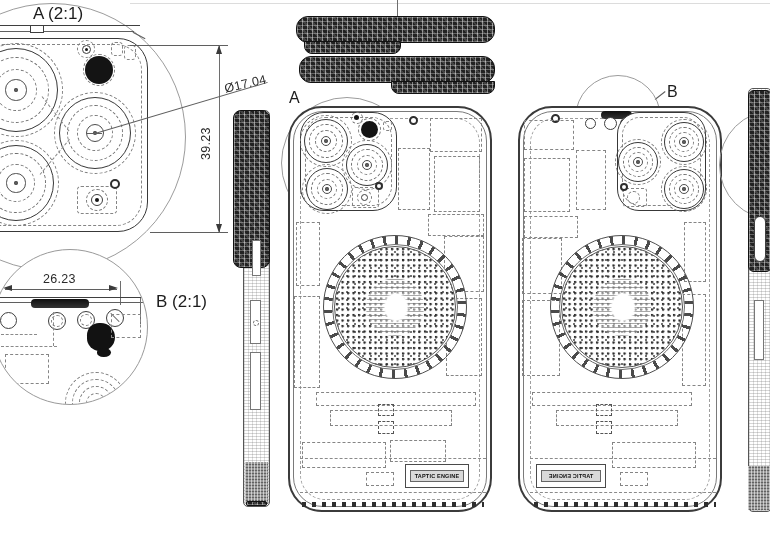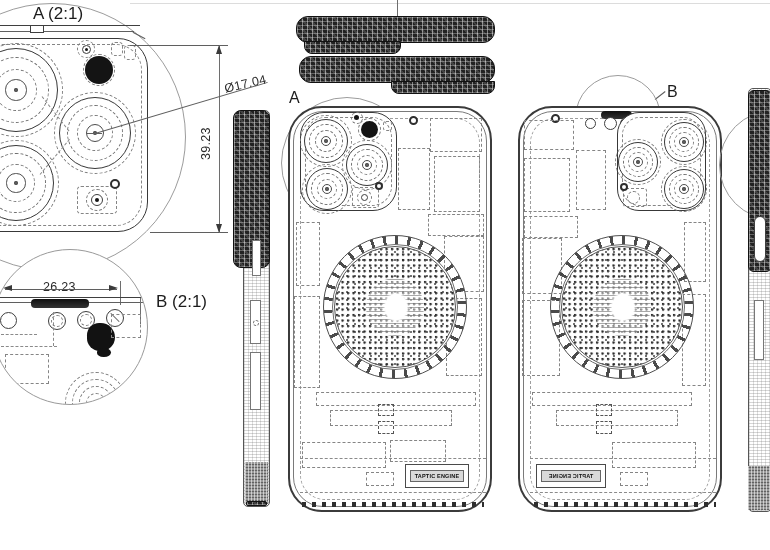--- a/index.html
+++ b/index.html
@@ -124,21 +124,21 @@
     <div class="dimtext" style="left:199px;top:160px;transform:rotate(-90deg);transform-origin:left top">39.23</div>
     <div class="lh thin" style="left:95px;top:133px;width:180px;transform:rotate(-16.5deg);transform-origin:left center"></div>
     <div class="lh thin" style="left:86px;top:133px;width:16px"></div>
     <div class="dimtext" style="left:223px;top:82px;transform:rotate(-13deg);transform-origin:left top">Ø17.04</div>
   </div>
 
   <div>
     <div class="biglabel" style="left:156px;top:292px">B (2:1)</div>
     <div class="clipB">
 
-      <div class="dimtext" style="left:50px;top:30px">26.23</div>
+      <div class="dimtext" style="left:50px;top:22px">26.23</div>
       <div class="lh thin" style="left:12px;top:39px;width:112px"></div>
       <div class="arr left" style="left:10px;top:35px"></div>
       <div class="arr right" style="left:116px;top:35px"></div>
       <div class="lv thin" style="left:127px;top:31px;height:24px"></div>
 
       <div class="lh" style="left:0;top:47px;width:156px"></div>
       <div class="lh thin" style="left:0;top:52px;width:150px"></div>
       <div class="lv thin" style="left:147px;top:48px;height:26px"></div>
 
       <div class="abs" style="left:38px;top:49px;width:58px;height:9px;border-radius:4px;background:linear-gradient(#101010,#343434)"></div>

